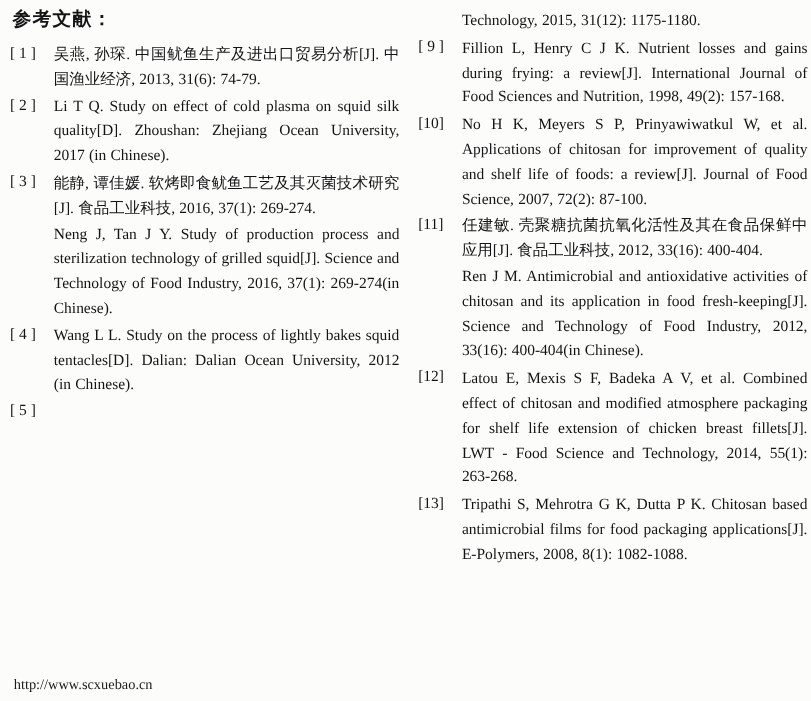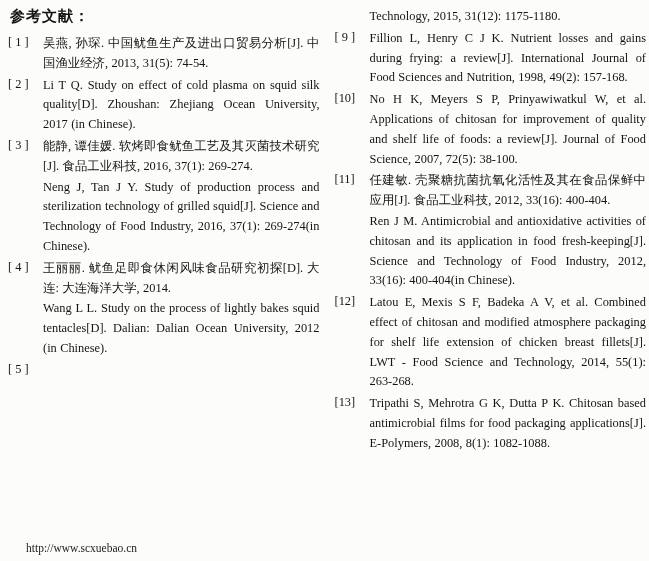--- a/index.html
+++ b/index.html
@@ -50,40 +50,40 @@
     margin: 1px;
     font-size: 12.4px;
     line-height: 19.8px;
     text-align: justify;
     text-justify: inter-ideograph;
     word-spacing: 0.3px;
   }
   .continuation .ref-num { visibility: hidden; }
   .footer-url {
     position: absolute;
-    left: 26px;
+    left: 11px;
     bottom: 6px;
     font-size: 11.5px;
     line-height: 13px;
     color: #1c1c1c;
   }
 </style>
 </head>
 <body>
 
 <div class="page">
   <div class="columns">
 
     <div class="col">
       <h3 class="heading">参考文献：</h3>
 
       <div class="ref">
         <span class="ref-num">[ 1 ]</span>
         <div class="ref-body">
-          <p>吴燕, 孙琛. 中国鱿鱼生产及进出口贸易分析[J]. 中国渔业经济, 2013, 31(5): 74-54.</p>
+          <p>吴燕, 孙琛. 中国鱿鱼生产及进出口贸易分析[J]. 中国渔业经济, 2013, 31(6): 74-79.</p>
         </div>
       </div>
 
       <div class="ref">
         <span class="ref-num">[ 2 ]</span>
         <div class="ref-body">
           <p>Li T Q. Study on effect of cold plasma on squid silk quality[D]. Zhoushan: Zhejiang Ocean University, 2017 (in Chinese).</p>
         </div>
       </div>
 
@@ -91,21 +91,20 @@
         <span class="ref-num">[ 3 ]</span>
         <div class="ref-body">
           <p>能静, 谭佳媛. 软烤即食鱿鱼工艺及其灭菌技术研究[J]. 食品工业科技, 2016, 37(1): 269-274.</p>
           <p>Neng J, Tan J Y. Study of production process and sterilization technology of grilled squid[J]. Science and Technology of Food Industry, 2016, 37(1): 269-274(in Chinese).</p>
         </div>
       </div>
 
       <div class="ref">
         <span class="ref-num">[ 4 ]</span>
         <div class="ref-body">
-          <p>王丽丽. 鱿鱼足即食休闲风味食品研究初探[D]. 大连: 大连海洋大学, 2014.</p>
           <p>Wang L L. Study on the process of lightly bakes squid tentacles[D]. Dalian: Dalian Ocean University, 2012 (in Chinese).</p>
         </div>
       </div>
 
       <div class="ref">
         <span class="ref-num">[ 5 ]</span>
       </div>
     </div>
 
     <div class="col">
@@ -120,21 +119,21 @@
       <div class="ref">
         <span class="ref-num">[ 9 ]</span>
         <div class="ref-body">
           <p>Fillion L, Henry C J K. Nutrient losses and gains during frying: a review[J]. International Journal of Food Sciences and Nutrition, 1998, 49(2): 157-168.</p>
         </div>
       </div>
 
       <div class="ref">
         <span class="ref-num">[10]</span>
         <div class="ref-body">
-          <p>No H K, Meyers S P, Prinyawiwatkul W, et al. Applications of chitosan for improvement of quality and shelf life of foods: a review[J]. Journal of Food Science, 2007, 72(5): 38-100.</p>
+          <p>No H K, Meyers S P, Prinyawiwatkul W, et al. Applications of chitosan for improvement of quality and shelf life of foods: a review[J]. Journal of Food Science, 2007, 72(2): 87-100.</p>
         </div>
       </div>
 
       <div class="ref">
         <span class="ref-num">[11]</span>
         <div class="ref-body">
           <p>任建敏. 壳聚糖抗菌抗氧化活性及其在食品保鲜中应用[J]. 食品工业科技, 2012, 33(16): 400-404.</p>
           <p>Ren J M. Antimicrobial and antioxidative activities of chitosan and its application in food fresh-keeping[J]. Science and Technology of Food Industry, 2012, 33(16): 400-404(in Chinese).</p>
         </div>
       </div>

